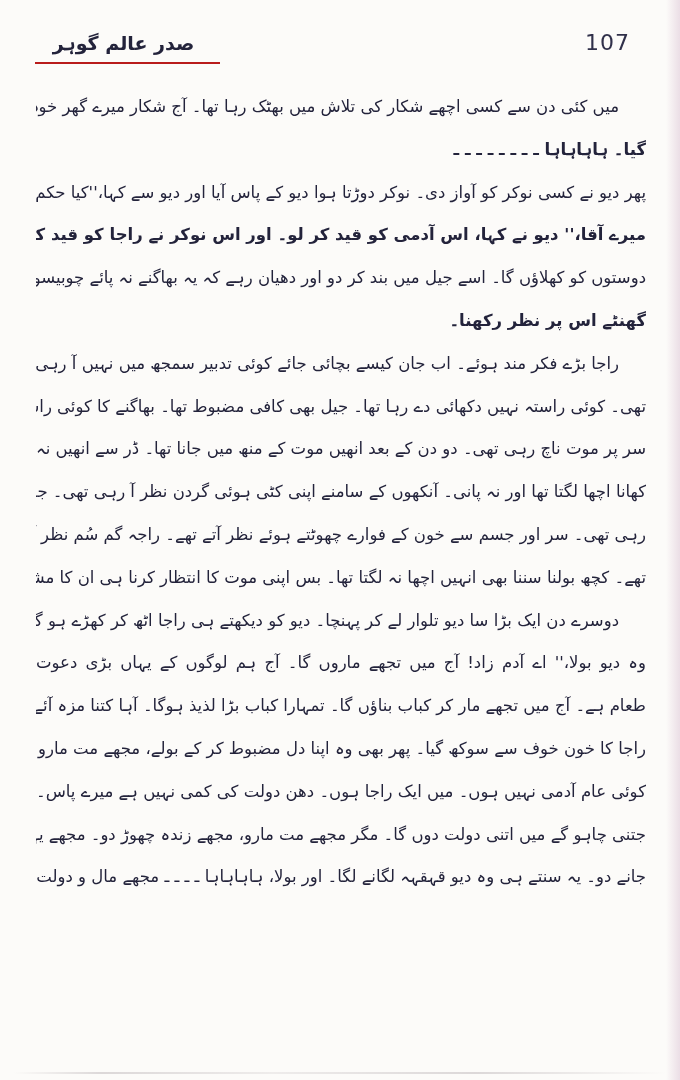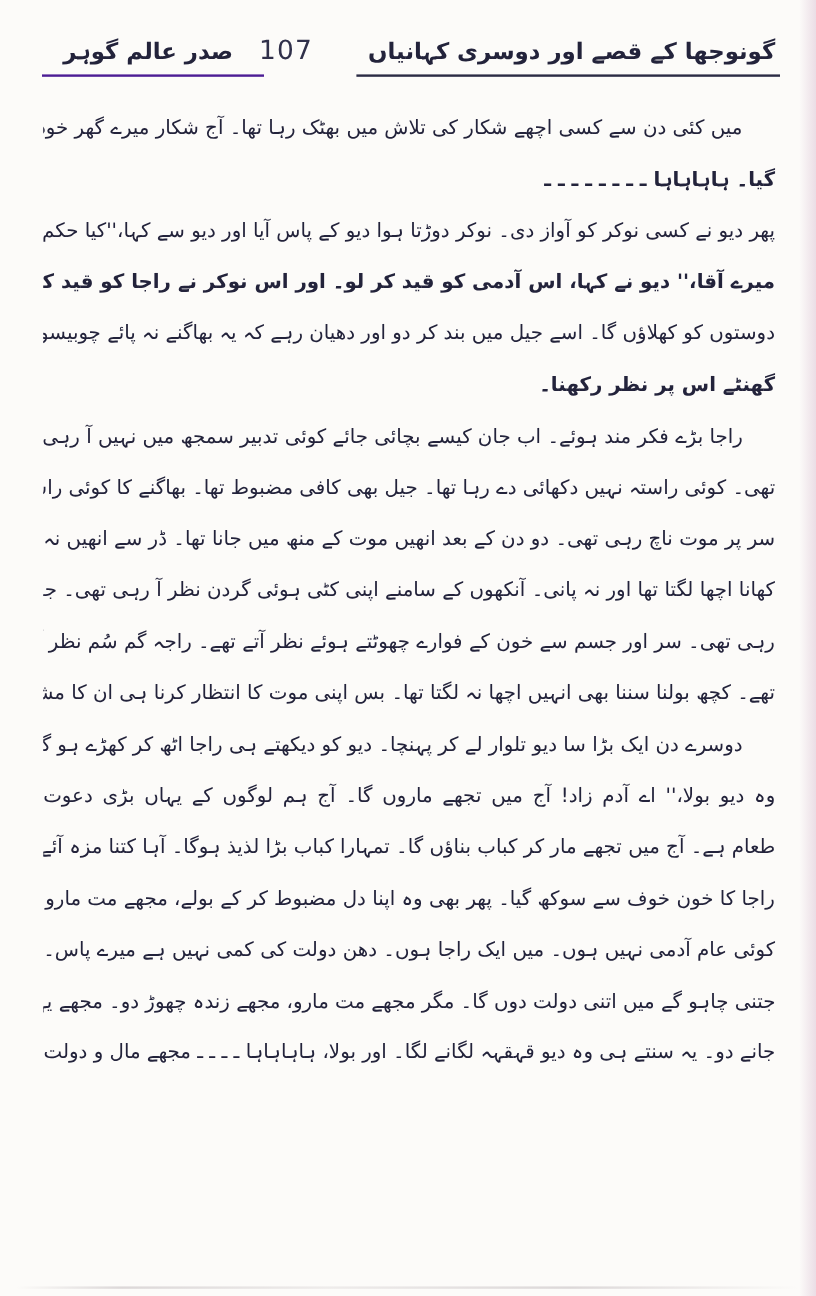--- a/index.html
+++ b/index.html
@@ -30,21 +30,21 @@
   }
   
   .hdr{
     position:absolute;top:30px;left:35px;right:30px;
     display:flex;flex-direction:row;align-items:baseline;justify-content:space-between;
     direction:ltr;
     font-size:19px;
   }
   .hdr .author{
     direction:rtl;
-    border-bottom:2px solid #4c1d95;
+    border-bottom:2px solid #b91c1c;
     padding:0 14px 8px 6px;
     min-width:165px;text-align:center;
     font-weight:bold;
   }
   .hdr .pagenum{
     font-size:22px;
     letter-spacing:1px;
     color:#30304a;
     transform:translateX(-20px);
     padding-bottom:6px;
@@ -82,21 +82,20 @@
   }
 </style>
 </head>
 <body>
 
 <div class="page">
 
   <div class="hdr">
     <span class="author">صدر عالم گوہر</span>
     <span class="pagenum">107</span>
-    <span class="booktitle">گونوجھا کے قصے اور دوسری کہانیاں</span>
   </div>
 
   <div class="body">
 
     <div class="para">
       <div class="l indent">میں کئی دن سے کسی اچھے شکار کی تلاش میں بھٹک رہا تھا۔ آج شکار میرے گھر خود چل کر آ</div>
       <div class="l short">گیا۔ ہاہاہاہا ـ ـ ـ ـ ـ ـ ـ ـ</div>
     </div>
 
     <div class="para">

